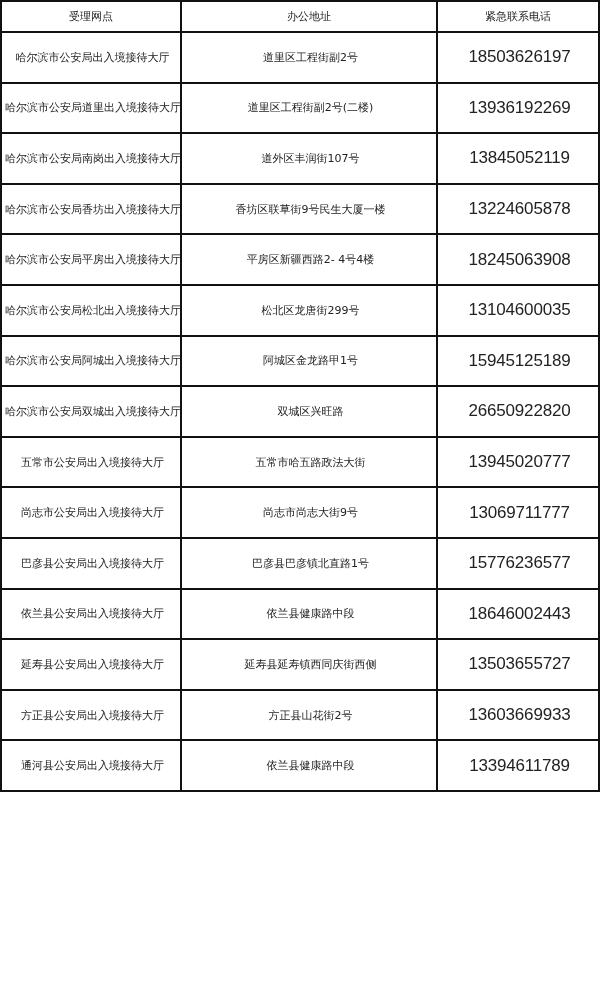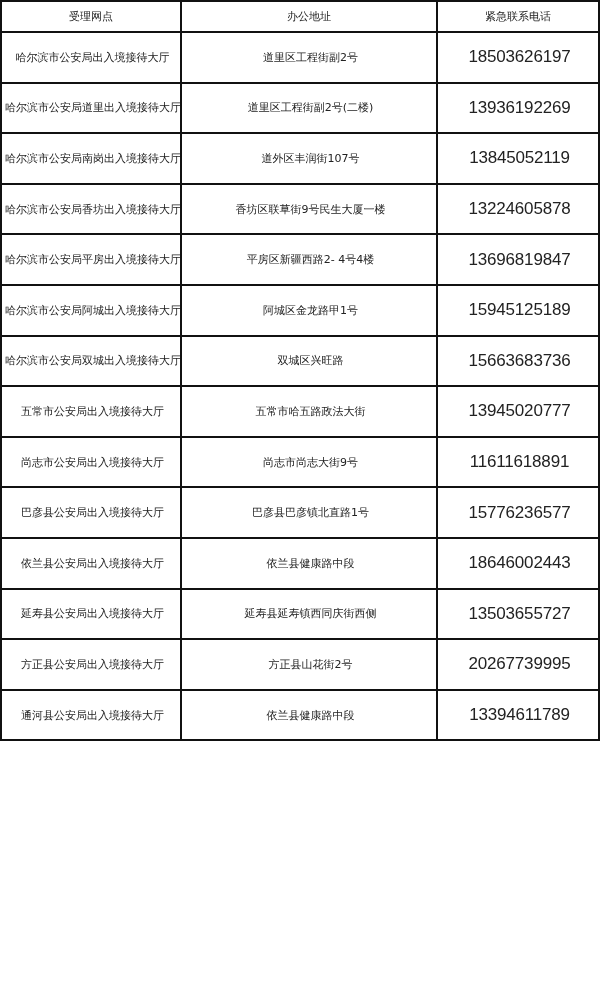--- a/index.html
+++ b/index.html
@@ -82,61 +82,66 @@
       <td class="phone">13845052119</td>
     </tr>
     <tr>
       <td>哈尔滨市公安局香坊出入境接待大厅</td>
       <td>香坊区联草街9号民生大厦一楼</td>
       <td class="phone">13224605878</td>
     </tr>
     <tr>
       <td>哈尔滨市公安局平房出入境接待大厅</td>
       <td>平房区新疆西路2- 4号4楼</td>
-      <td class="phone">13696819847</td>
+      <td class="phone">18245063908</td>
+    </tr>
+    <tr>
+      <td>哈尔滨市公安局松北出入境接待大厅</td>
+      <td>松北区龙唐街299号</td>
+      <td class="phone">13104600035</td>
     </tr>
     <tr>
       <td>哈尔滨市公安局阿城出入境接待大厅</td>
       <td>阿城区金龙路甲1号</td>
       <td class="phone">15945125189</td>
     </tr>
     <tr>
       <td>哈尔滨市公安局双城出入境接待大厅</td>
       <td>双城区兴旺路</td>
-      <td class="phone">15663683736</td>
+      <td class="phone">26650922820</td>
     </tr>
     <tr>
       <td>五常市公安局出入境接待大厅</td>
       <td>五常市哈五路政法大街</td>
       <td class="phone">13945020777</td>
     </tr>
     <tr>
       <td>尚志市公安局出入境接待大厅</td>
       <td>尚志市尚志大街9号</td>
-      <td class="phone">11611618891</td>
+      <td class="phone">13069711777</td>
     </tr>
     <tr>
       <td>巴彦县公安局出入境接待大厅</td>
       <td>巴彦县巴彦镇北直路1号</td>
       <td class="phone">15776236577</td>
     </tr>
     <tr>
       <td>依兰县公安局出入境接待大厅</td>
       <td>依兰县健康路中段</td>
       <td class="phone">18646002443</td>
     </tr>
     <tr>
       <td>延寿县公安局出入境接待大厅</td>
       <td>延寿县延寿镇西同庆街西侧</td>
       <td class="phone">13503655727</td>
     </tr>
     <tr>
       <td>方正县公安局出入境接待大厅</td>
       <td>方正县山花街2号</td>
-      <td class="phone">20267739995</td>
+      <td class="phone">13603669933</td>
     </tr>
     <tr>
       <td>通河县公安局出入境接待大厅</td>
       <td>依兰县健康路中段</td>
       <td class="phone">13394611789</td>
     </tr>
   </tbody>
 </table>
 
 </body></html>

